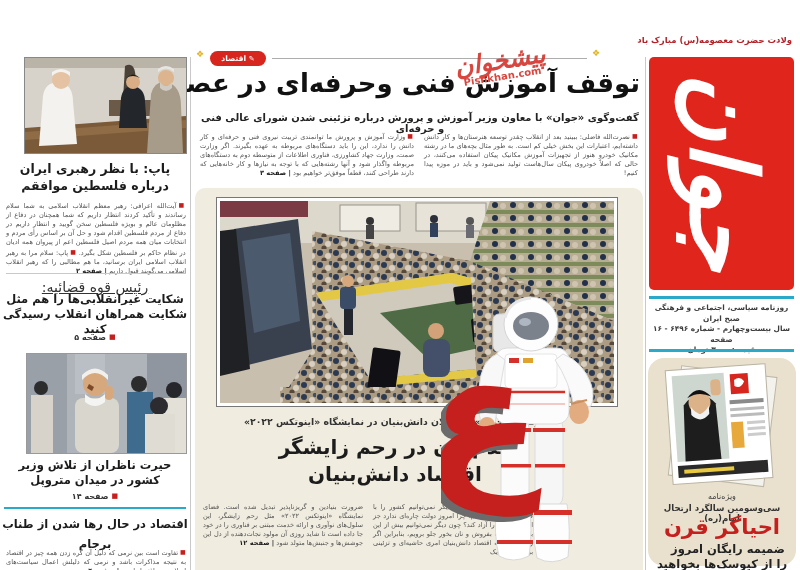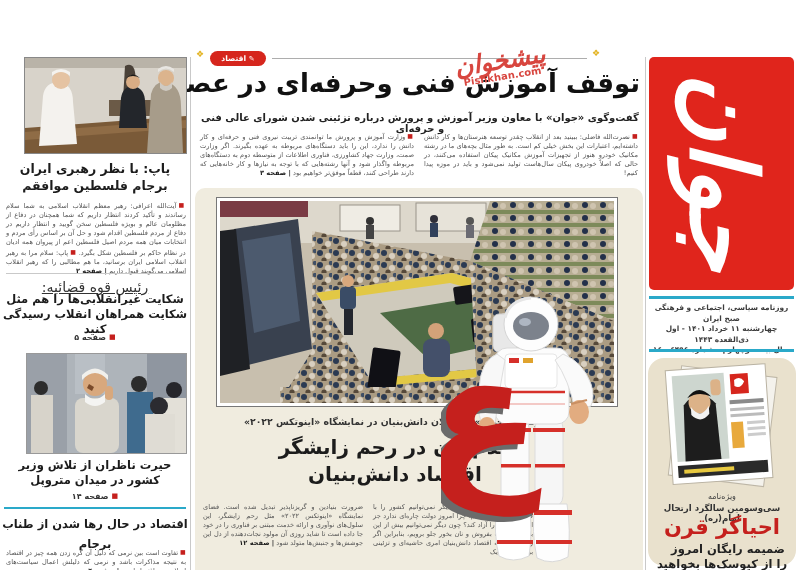--- a/index.html
+++ b/index.html
@@ -14,29 +14,29 @@
   .vline{width:1px;background:#c9c9c9;}
   .teal{background:#2aa9c9;}
   .center-txt{text-align:center;}
   svg{display:block;}
 </style>
 </head>
 <body>
 
 <div id="page">
 
+  <div class="abs" style="top:35px;right:8px;width:200px;text-align:right;font-size:8.5px;font-weight:bold;color:#b5232a;">ولادت حضرت معصومه(س) مبارک باد</div>
 
   <div class="abs" style="top:57px;right:6px;width:145px;height:233px;background:#e0251c;border-radius:5px;overflow:hidden;">
     <div class="abs" style="top:50px;left:-45px;width:235px;height:130px;transform:rotate(90deg);color:#fff;font-size:92px;font-weight:bold;font-style:italic;text-align:center;line-height:130px;">جوان</div>
   </div>
 
   <div class="abs teal" style="top:296px;right:6px;width:145px;height:3px;"></div>
   <div class="abs" style="top:303px;right:6px;width:145px;text-align:center;font-size:7.4px;line-height:10.5px;font-weight:bold;color:#3d3d3d;">
     <div>روزنامه سیاسی، اجتماعی و فرهنگی صبح ایران</div>
-    <div>چهارشنبه ۱۱ خرداد ۱۴۰۱ - اول ذی‌القعده ۱۴۴۳</div>
     <div>سال بیست‌وچهارم - شماره ۶۴۹۶ - ۱۶ صفحه</div>
     <div>قیمت: ۳۰۰۰ تومان</div>
   </div>
   <div class="abs teal" style="top:349px;right:6px;width:145px;height:3px;"></div>
 
   <div class="abs" style="top:358px;right:4px;width:148px;height:208px;background:#e9e1cd;border-radius:16px;">
     <div class="abs" style="top:5px;left:13px;">
       <svg width="122" height="126" viewBox="0 0 122 126">
         <g transform="rotate(7 60 60)">
           <rect x="14" y="8" width="96" height="110" fill="#f4f2ec" stroke="#bdb6a6"></rect>
@@ -119,21 +119,21 @@
       <path d="M96 40 Q98 28 108 28 Q120 30 120 44 L122 70 L94 70 Z" fill="#23262b"></path>
       <circle cx="108" cy="24" r="7" fill="#d9ad85"></circle>
       <path d="M101 20 Q108 13 115 20 Q108 16 101 20 Z" fill="#1a1a1a"></path>
 
       <path d="M126 36 Q130 22 142 24 Q156 28 156 48 L158 95 L122 95 Z" fill="#a79c8a"></path>
       <circle cx="141" cy="20" r="8" fill="#dcb48d"></circle>
       <path d="M133 14 Q141 7 149 14 L149 11 Q141 5 133 11 Z" fill="#e8e6e2"></path>
       <path d="M135 24 Q141 32 147 24 L147 30 Q141 36 135 30 Z" fill="#cfcac2"></path>
     </svg>
   </div>
-  <div class="abs center-txt hl" style="top:160px;left:4px;width:182px;font-size:12.5px;line-height:17px;">پاپ: با نظر رهبری ایران برجام فلسطین موافقم</div>
+  <div class="abs center-txt hl" style="top:160px;left:4px;width:182px;font-size:12.5px;line-height:17px;">پاپ: با نظر رهبری ایران درباره فلسطین موافقم</div>
   <div class="abs tiny" style="top:200px;left:6px;width:180px;">
     <span class="bullet">■</span><span>آیت‌الله اعرافی: رهبر معظم انقلاب اسلامی به شما سلام رساندند و تأکید کردند انتظار داریم که شما همچنان در دفاع از مظلومان عالم و بویژه فلسطین سخن گویید و انتظار داریم در دفاع از مردم فلسطین اقدام شود و حل آن بر اساس رأی مردم و انتخابات میان همه مردم اصیل فلسطین اعم از پیروان همه ادیان در نظام حاکم بر فلسطین شکل بگیرد.</span>
     <span class="bullet">■</span><span>پاپ: سلام مرا به رهبر انقلاب اسلامی ایران برسانید، ما هم مطالبی را که رهبر انقلاب اسلامی می‌گویند قبول داریم </span><span class="pgref">| صفحه ۲</span>
   </div>
   <div class="abs" style="top:273px;left:6px;width:180px;height:1px;background:#c9c9c9;"></div>
 
   <div class="abs center-txt" style="top:279px;left:4px;width:182px;font-size:14px;color:#333;text-decoration:underline;">رئیس قوه قضائیه:</div>
   <div class="abs center-txt hl" style="top:292px;left:2px;width:186px;font-size:11.5px;line-height:15px;">شکایت غیرانقلابی‌ها را هم مثل شکایت همراهان انقلاب رسیدگی کنید</div>
   <div class="abs center-txt" style="top:333px;left:4px;width:182px;font-size:8px;font-weight:bold;color:#333;">
     <span class="sq">■</span><span>صفحه ۵</span>

